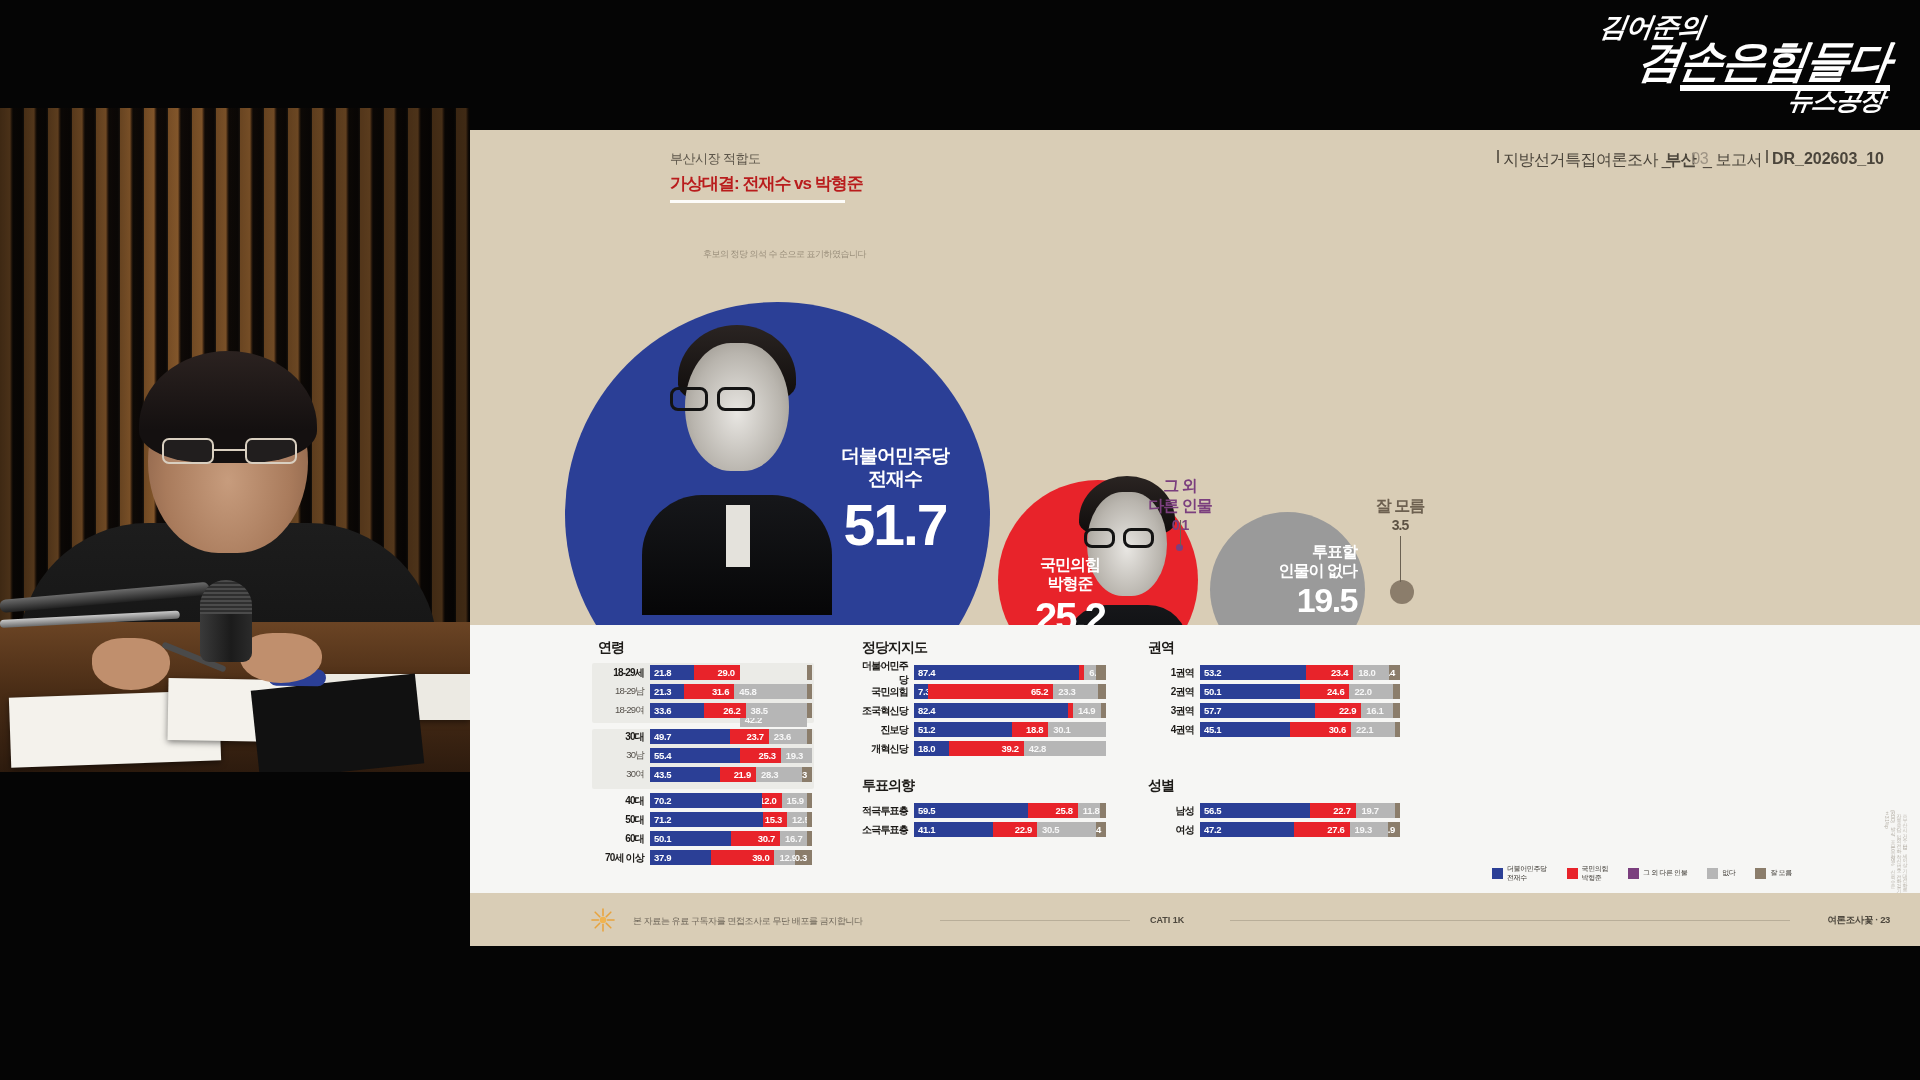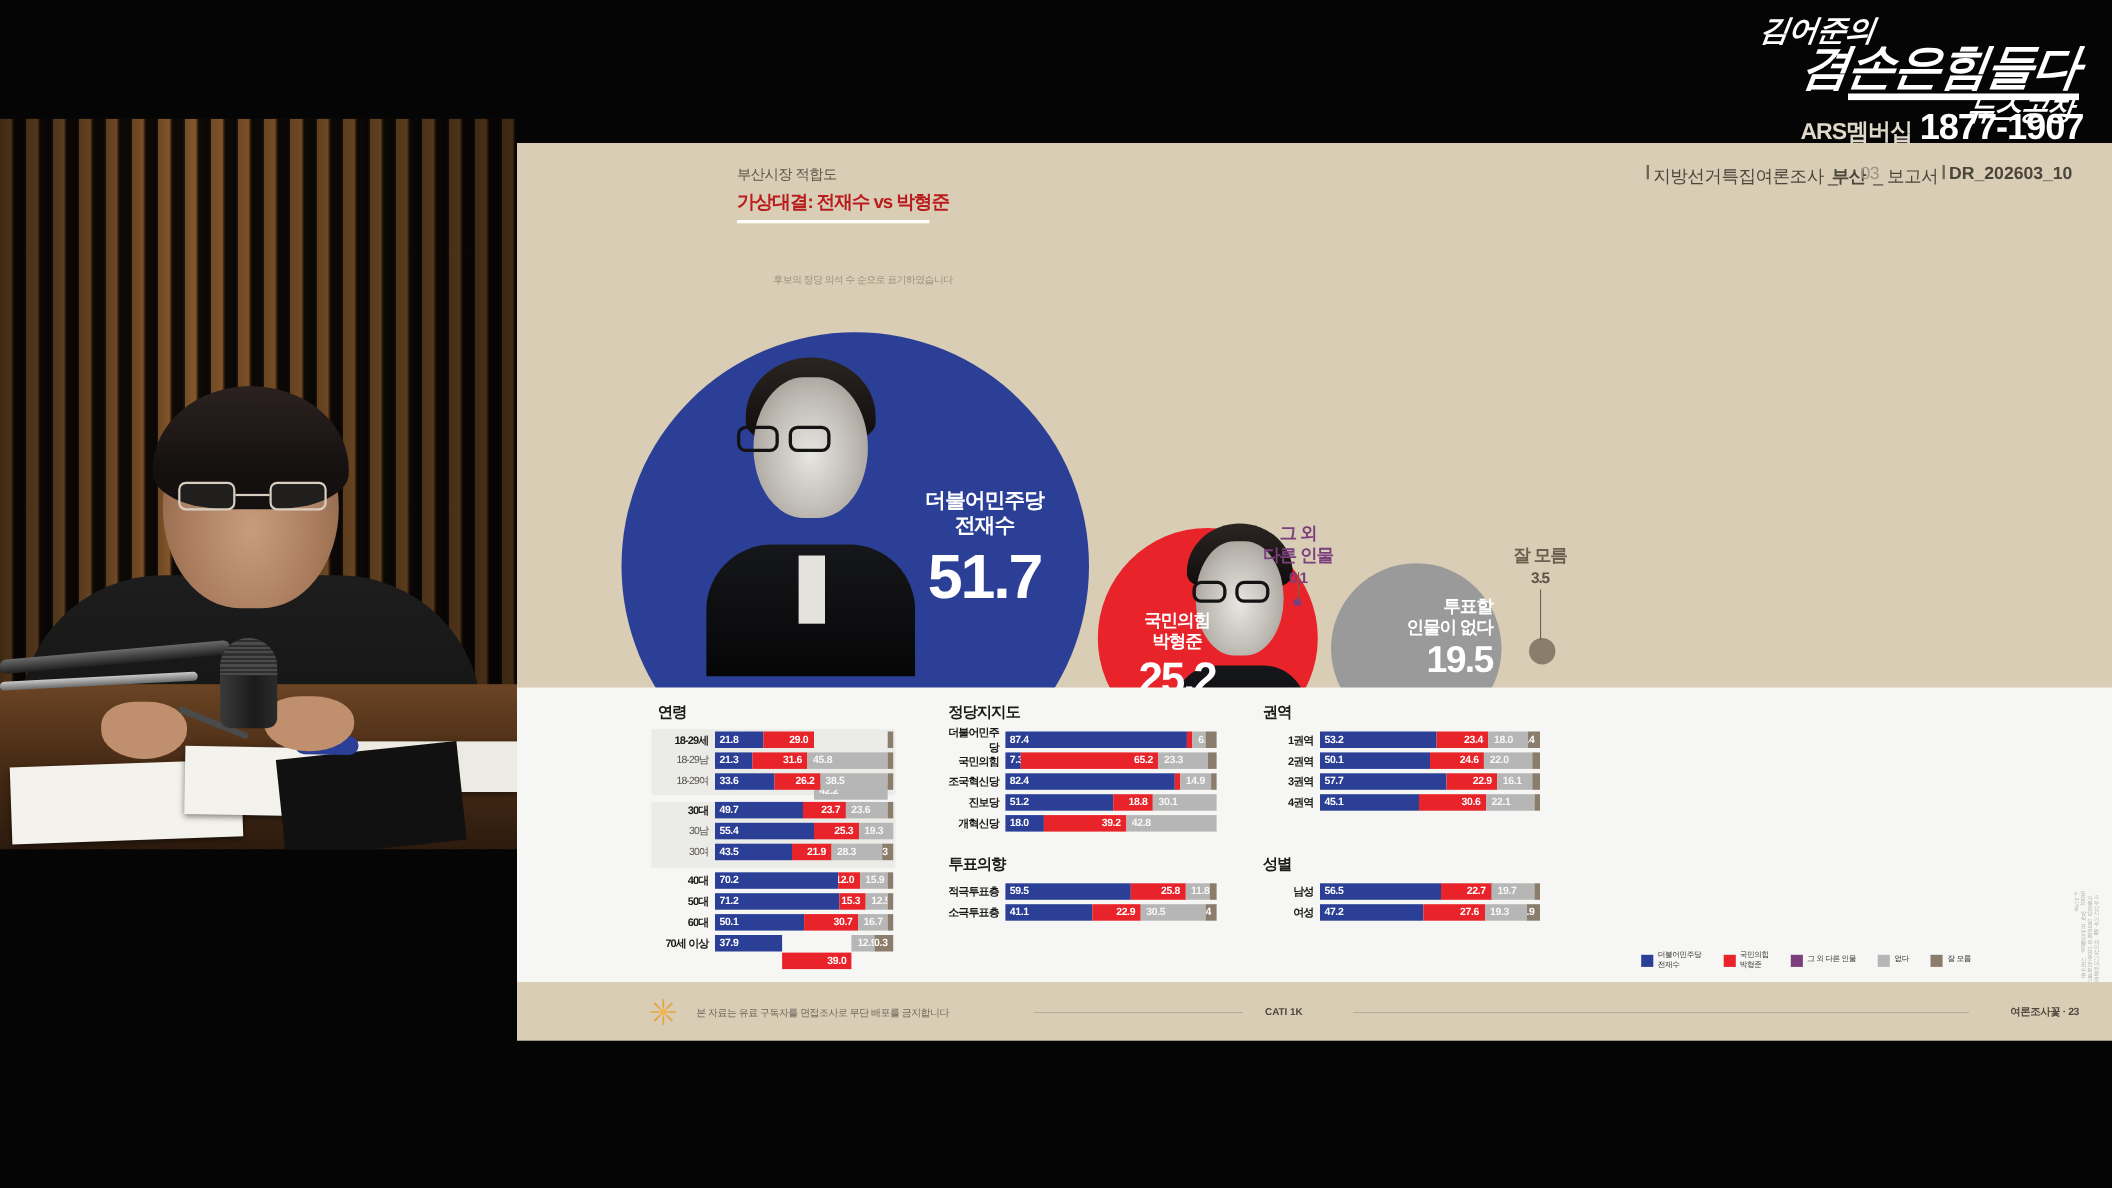--- a/index.html
+++ b/index.html
@@ -182,24 +182,20 @@
 <body>
 
 <div id="stage">
 
   <div id="logo-block">
     <div class="logo-l1">김어준의</div>
     <div class="logo-l2">겸손은힘들다</div>
     <div class="logo-bar" style="width:210px"></div>
     <div class="logo-l3">뉴스공장</div>
   </div>
-  <div id="logo-ars">
-    <span class="ars">ARS멤버십</span>
-    <span class="tel">1877-1907</span>
-  </div>
 
   <div id="studio">
     <div class="wood"></div>
     <div class="wood-dark"></div>
     <div class="person-body"></div>
     <div class="person-head"></div>
     <div class="person-hair"></div>
     <div class="glasses">
         <i class="l"></i>
         <b></b>
@@ -379,21 +375,21 @@
               <div class="seg dem" style="width: 50.1%;">50.1</div>
               <div class="seg ppp" style="width: 30.7%;">30.7</div>
               <div class="seg none" style="width: 16.7%;">16.7</div>
               <div class="seg dk" style="width: 2.5%;"></div>
             </div>
           </div>
           <div class="row">
             <div class="rlbl">70세 이상</div>
             <div class="bars">
               <div class="seg dem" style="width: 37.8621%;">37.9</div>
-              <div class="seg ppp" style="width: 38.961%; margin-top: 16px;">39.0</div>
+              <div class="seg ppp" style="width: 38.961%;">39.0</div>
               <div class="seg none" style="width: 12.8871%;">12.9</div>
               <div class="seg dk" style="width: 10.2897%;">10.3</div>
             </div>
           </div>
         </div>
       <div class="chart" id="chart-party" style="left:386px;top:40px;width:250px">
           <div class="row">
             <div class="rlbl">더불어민주당</div>
             <div class="bars">
               <div class="seg dem" style="width: 87.4%;">87.4</div>

